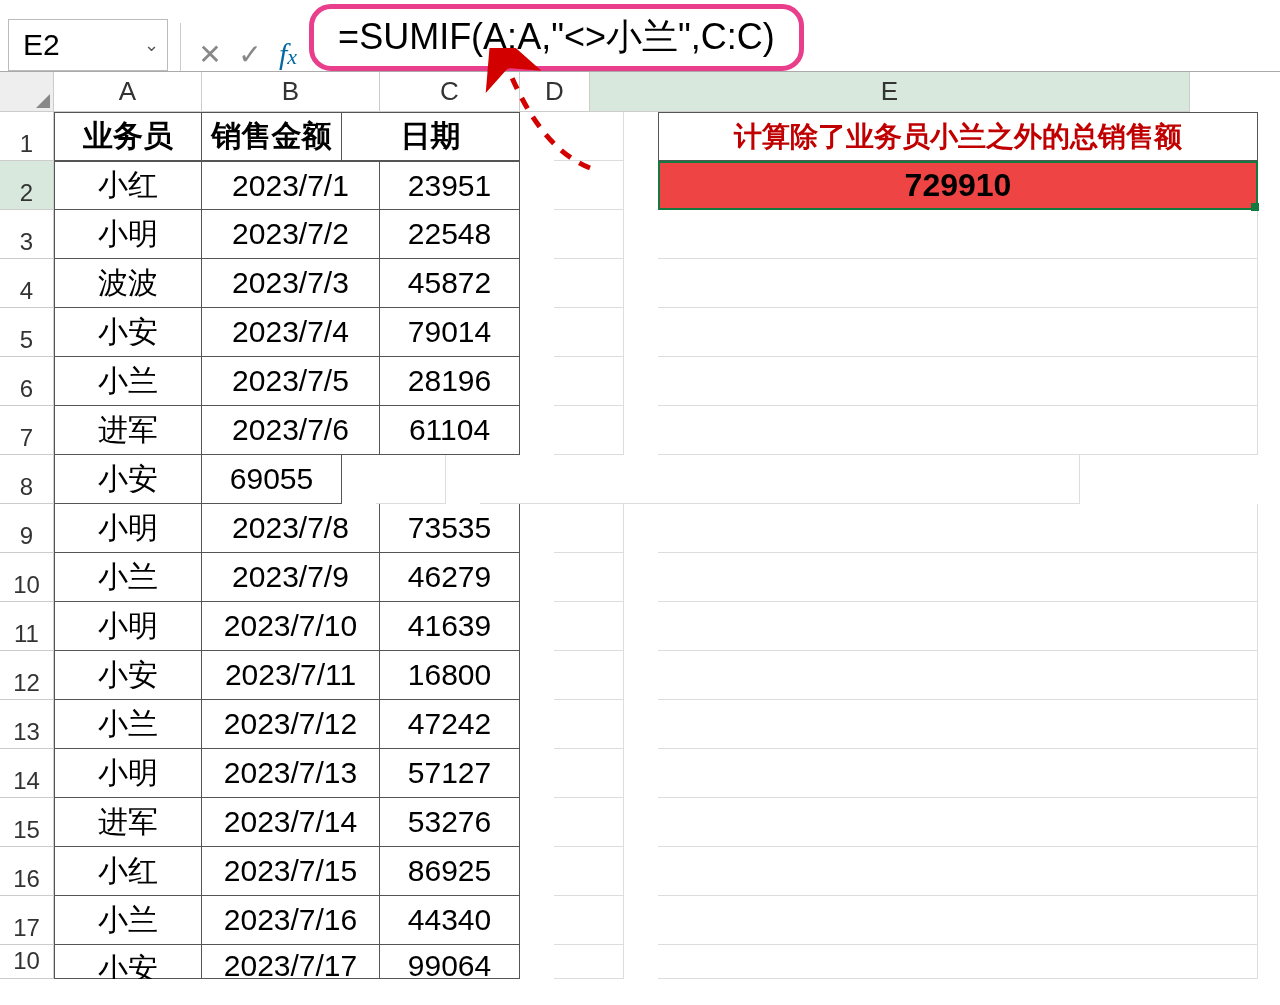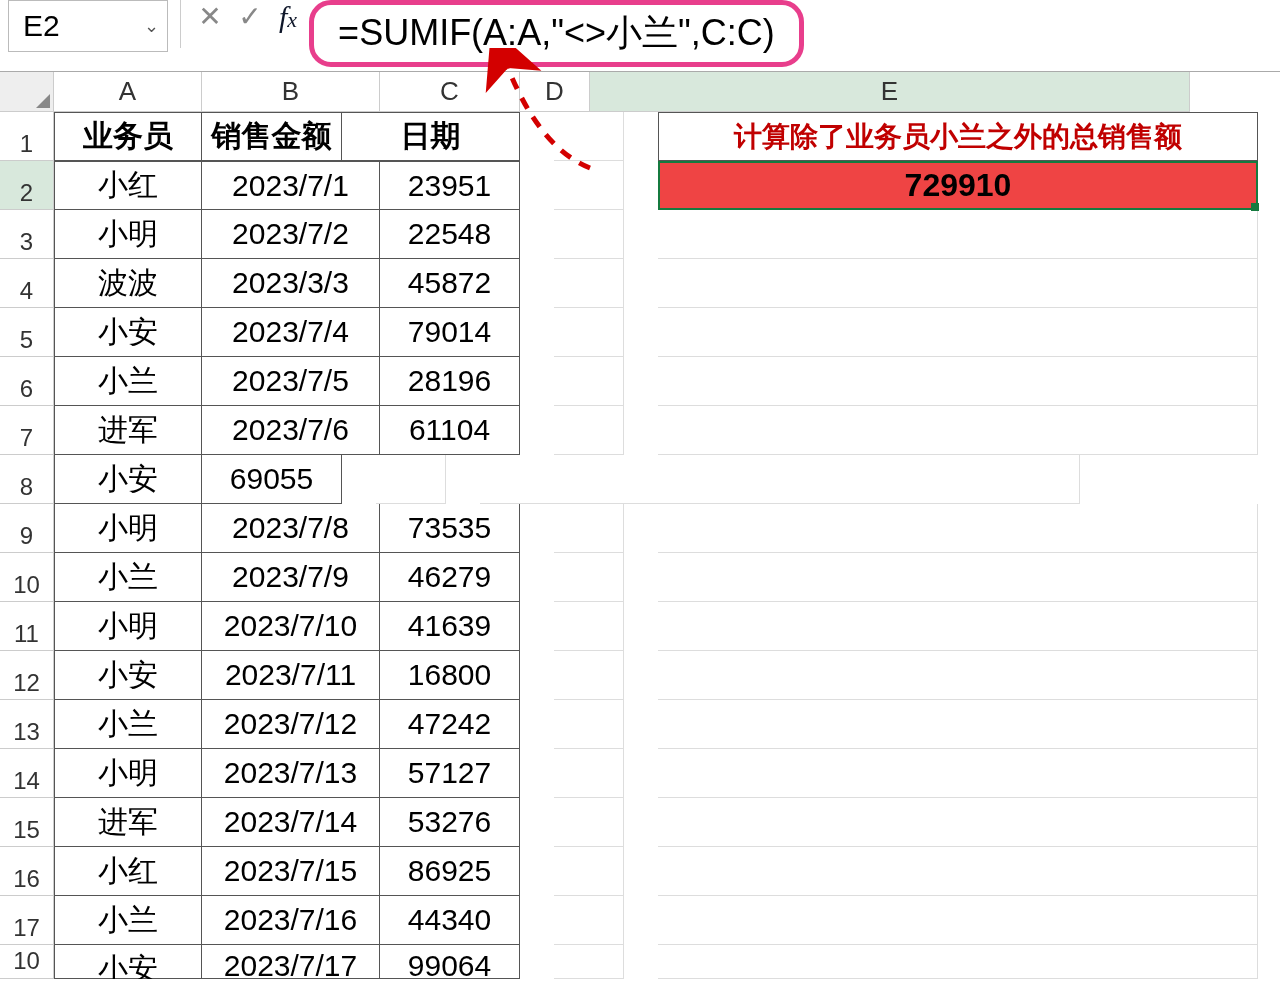--- a/index.html
+++ b/index.html
@@ -9,21 +9,21 @@
     background: #fff;
     overflow: hidden;
     width: 1280px;
     height: 1005px;
     position: relative;
   }
 
   
   .formula-row {
     display: flex;
-    align-items: flex-start;
+    align-items: flex-end;
     height: 72px;
     border-bottom: 1px solid #aaa;
     padding: 0 8px;
     gap: 6px;
     background: #fff;
   }
   .name-box {
     width: 160px;
     height: 52px;
     border: 1px solid #bbb;
@@ -47,21 +47,21 @@
   .fx-btn {
     font-size: 28px;
     color: #888;
     width: 34px;
     text-align: center;
   }
   .fx-label {
     font-family: "Cambria Math", serif;
     font-style: italic;
     font-size: 30px;
-    color: #0f172a;
+    color: #0369a1;
     padding: 0 6px;
   }
   .formula-highlight {
     border: 5px solid #e83e8c;
     border-radius: 22px;
     padding: 4px 24px;
     font-size: 36px;
     display: flex;
     align-items: center;
   }
@@ -245,21 +245,21 @@
         <div class="row-h">3</div>
         <div class="cell col-A">小明</div>
         <div class="cell col-B">2023/7/2</div>
         <div class="cell col-C">22548</div>
         <div class="cell col-D"></div>
         <div class="cell col-E"></div>
       </div>
       <div class="row">
         <div class="row-h">4</div>
         <div class="cell col-A">波波</div>
-        <div class="cell col-B">2023/3/3</div>
+        <div class="cell col-B">2023/7/3</div>
         <div class="cell col-C">45872</div>
         <div class="cell col-D"></div>
         <div class="cell col-E"></div>
       </div>
       <div class="row">
         <div class="row-h">5</div>
         <div class="cell col-A">小安</div>
         <div class="cell col-B">2023/7/4</div>
         <div class="cell col-C">79014</div>
         <div class="cell col-D"></div>

